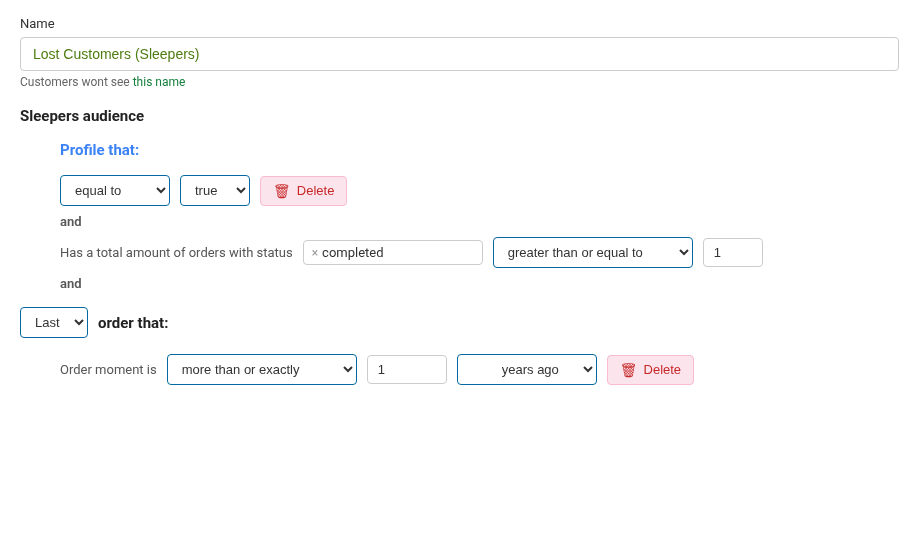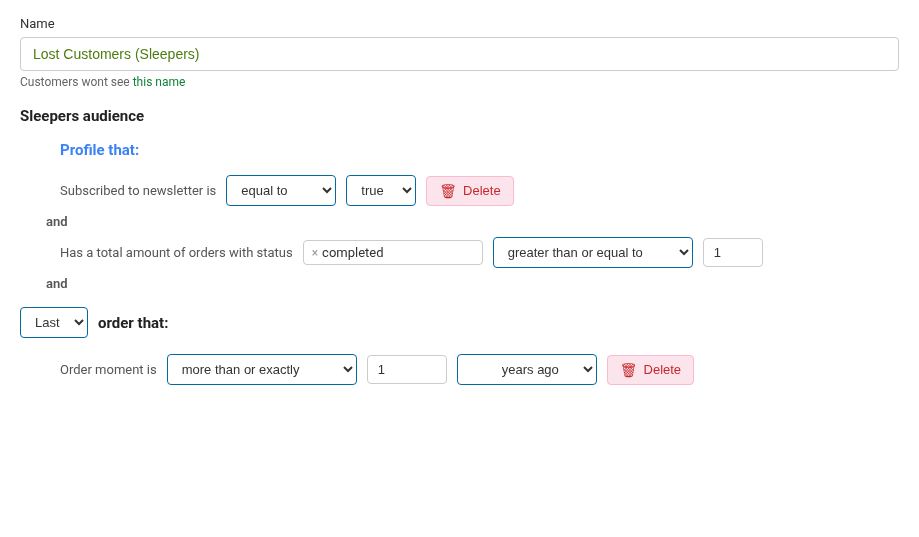--- a/index.html
+++ b/index.html
@@ -119,21 +119,21 @@
       cursor: pointer;
       white-space: nowrap;
     }
     .delete-icon {
       font-size: 14px;
     }
     .and-label {
       font-size: 13px;
       font-weight: 600;
       color: #555;
-      margin-left: 26px;
+      margin-left: 40px;
       margin-bottom: 8px;
       margin-top: 4px;
     }
     .order-block {
       margin-top: 16px;
     }
     .order-header {
       display: flex;
       align-items: center;
       gap: 10px;
@@ -179,21 +179,20 @@
 </div>
 
 
 <div class="section-title">Sleepers audience</div>
 
 
 <div class="profile-block">
   <div class="profile-title">Profile that:</div>
 
   <div class="condition-row">
-    <span class="condition-label">Subscribed to newsletter is</span>
     <select class="select-control">
       <option>equal to</option>
       <option>not equal to</option>
     </select>
     <select class="select-control">
       <option>true</option>
       <option>false</option>
     </select>
     <button class="delete-btn">
       <span class="delete-icon">🗑</span>

